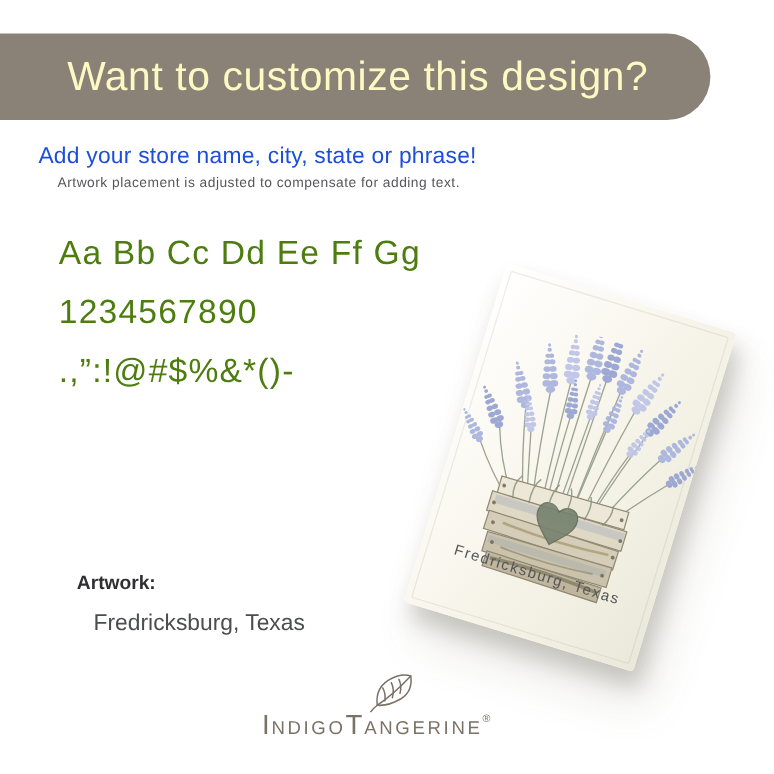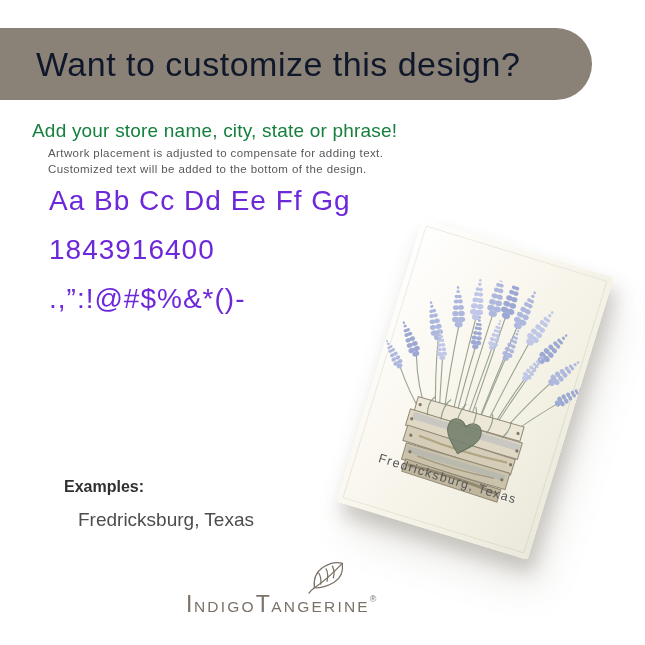--- a/index.html
+++ b/index.html
@@ -6,32 +6,32 @@
   .stage{
     position:relative;width:645px;height:645px;overflow:hidden;background:#ffffff;
     font-family:"Liberation Sans", sans-serif;
   }
   
   .banner{
     position:absolute;left:0;top:28px;width:592px;height:72px;
     background:#8a8177;border-radius:0 36px 36px 0;
   }
   .banner-text{
-    display:block;padding-left:36px;line-height:72px;font-size:34px;font-weight:300;
-    letter-spacing:.5px;color:#0f172a;white-space:nowrap;
+    display:block;padding-left:56px;line-height:72px;font-size:34px;font-weight:300;
+    letter-spacing:.5px;color:#fef9c3;white-space:nowrap;
   }
   
   .headline{
     position:absolute;left:32px;top:120px;font-size:19px;font-weight:400;
-    color:#15803d;letter-spacing:.2px;white-space:nowrap;
+    color:#1d4ed8;letter-spacing:.2px;white-space:nowrap;
   }
   .notes{position:absolute;left:48px;top:146px;color:#57585c;}
-  .note{font-size:11.5px;line-height:15.5px;letter-spacing:.4px;white-space:nowrap;}
-  
-  .font-preview{position:absolute;left:49px;top:176px;color:#6d28d9;}
+  .note{font-size:11.5px;line-height:15.5px;letter-spacing:.4px;white-space:nowrap;text-align:right;}
+  
+  .font-preview{position:absolute;left:49px;top:186px;color:#4d7c0f;}
   .fp-line{font-size:28px;font-weight:300;line-height:49px;letter-spacing:1px;white-space:nowrap;}
   
   .examples-label{position:absolute;left:64px;top:478px;font-size:16px;font-weight:700;color:#303032;}
   .examples-list{position:absolute;left:78px;top:506px;color:#4c4d4f;}
   .example-item{font-size:19px;font-weight:300;line-height:27px;white-space:nowrap;}
   
   .towel{
     position:absolute;left:375px;top:242px;width:200px;height:295px;
     transform:rotate(17deg);transform-origin:50% 50%;
     background:linear-gradient(112deg,#ffffff 0%,#faf8f0 35%,#f3f1e4 70%,#eae8da 100%);
@@ -40,50 +40,49 @@
   }
   .towel::before{ 
     content:"";position:absolute;inset:5px;border:1px solid rgba(150,144,122,.16);border-radius:2px;
   }
   .towel-art{position:absolute;left:0;top:36px;width:200px;height:230px;}
   .towel-caption{
     position:absolute;left:0;top:234px;width:100%;text-align:center;
     font-size:12.5px;letter-spacing:1.4px;color:#55565a;white-space:nowrap;
   }
   
-  .brand{position:absolute;left:186px;top:558px;width:255px;color:#7b7267;}
+  .brand{position:absolute;left:186px;top:558px;width:255px;text-align:center;color:#7b7267;}
   .leaf{display:block;margin:0 auto -3px 118px;}
   .brand-text{white-space:nowrap;}
   .brand-text .init{font-size:23px;letter-spacing:1.5px;}
   .brand-text .caps{font-size:15.5px;letter-spacing:2.2px;}
   .brand-text .reg{font-size:9px;vertical-align:10px;letter-spacing:0;}
 </style>
 </head>
 <body>
 
 <div class="stage">
 
   <div class="banner">
     <span class="banner-text">Want to customize this design?</span>
   </div>
 
   <div class="headline">Add your store name, city, state or phrase!</div>
 
   <div class="notes">
     <div class="note">Artwork placement is adjusted to compensate for adding text.</div>
-    <div class="note">Customized text will be added to the bottom of the design.</div>
   </div>
 
   <div class="font-preview">
     <div class="fp-line">Aa Bb Cc Dd Ee Ff Gg</div>
-    <div class="fp-line">1843916400</div>
+    <div class="fp-line">1234567890</div>
     <div class="fp-line">.,”:!@#$%&amp;*()-</div>
   </div>
 
-  <div class="examples-label">Examples:</div>
+  <div class="examples-label">Artwork:</div>
   <div class="examples-list">
     <div class="example-item">Fredricksburg, Texas</div>
   </div>
 
   <div class="towel">
     <svg class="towel-art" viewBox="0 0 200 230" xmlns="http://www.w3.org/2000/svg">
 
       <g fill="none" stroke="#909a86" stroke-width="1.1" opacity="0.9">
         <path d="M62,150 Q44,126 34,96"></path>
         <path d="M70,148 Q58,112 50,74"></path>

